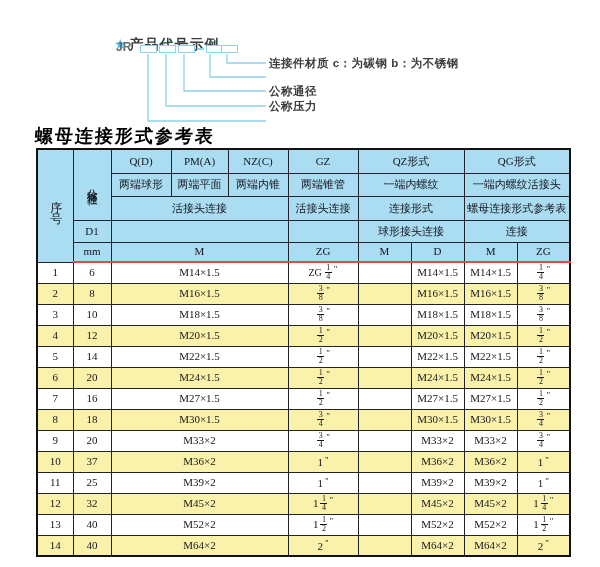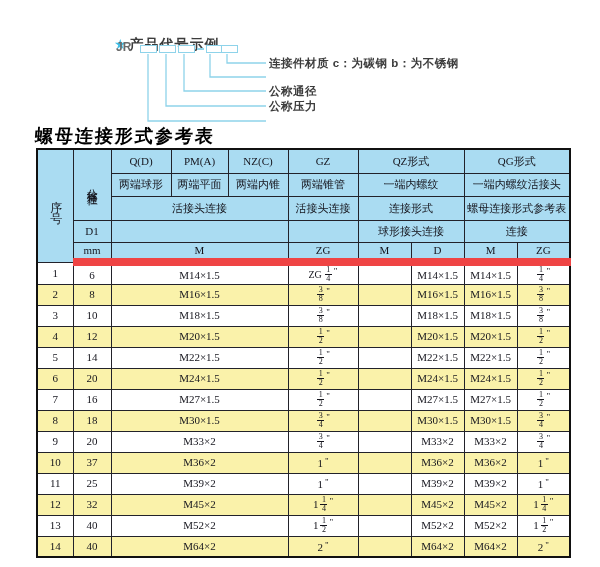--- a/index.html
+++ b/index.html
@@ -35,21 +35,21 @@
     border-collapse:collapse;table-layout:fixed;
     font-family:"Liberation Serif","DejaVu Serif",serif;font-size:11px;color:#15151d;
   }
   table.ref th,table.ref td{
     border:1px solid #22222a;text-align:center;vertical-align:middle;
     padding:0 1px;font-weight:normal;line-height:1.15;overflow:hidden;
   }
   table.ref{border:2px solid #111;}
   thead th{background:var(--blue);}
   tr.h1{height:24px;} tr.h2{height:23px;font-family:Liberation Serif, serif;} tr.h3{height:24px;} tr.h4{height:22px;} tr.h5{height:20px;}
-  tr.h5 th{border-bottom:8px solid #ef4444;}
+  tr.h5 th{border-bottom:2px solid #ef4444;}
   tbody tr{height:21px;background:#ffffff;}
   tbody tr:nth-child(even){background:var(--yellow);}
   .vtext{writing-mode:vertical-lr;text-orientation:upright;margin:0 auto;}
   th.seq .vtext{letter-spacing:13px;font-size:12px;}
   th.dn .vtext{letter-spacing:2px;font-size:11px;}
   .latin{font-family:"Liberation Serif","DejaVu Serif",serif;}
   
   .frac{display:inline-block;vertical-align:middle;font-size:8px;line-height:1.05;margin:0 1px;}
   .frac .fn{display:block;border-bottom:1px solid #15151d;padding:0 1.5px;}
   .frac .fd{display:block;padding:0 1.5px;}

